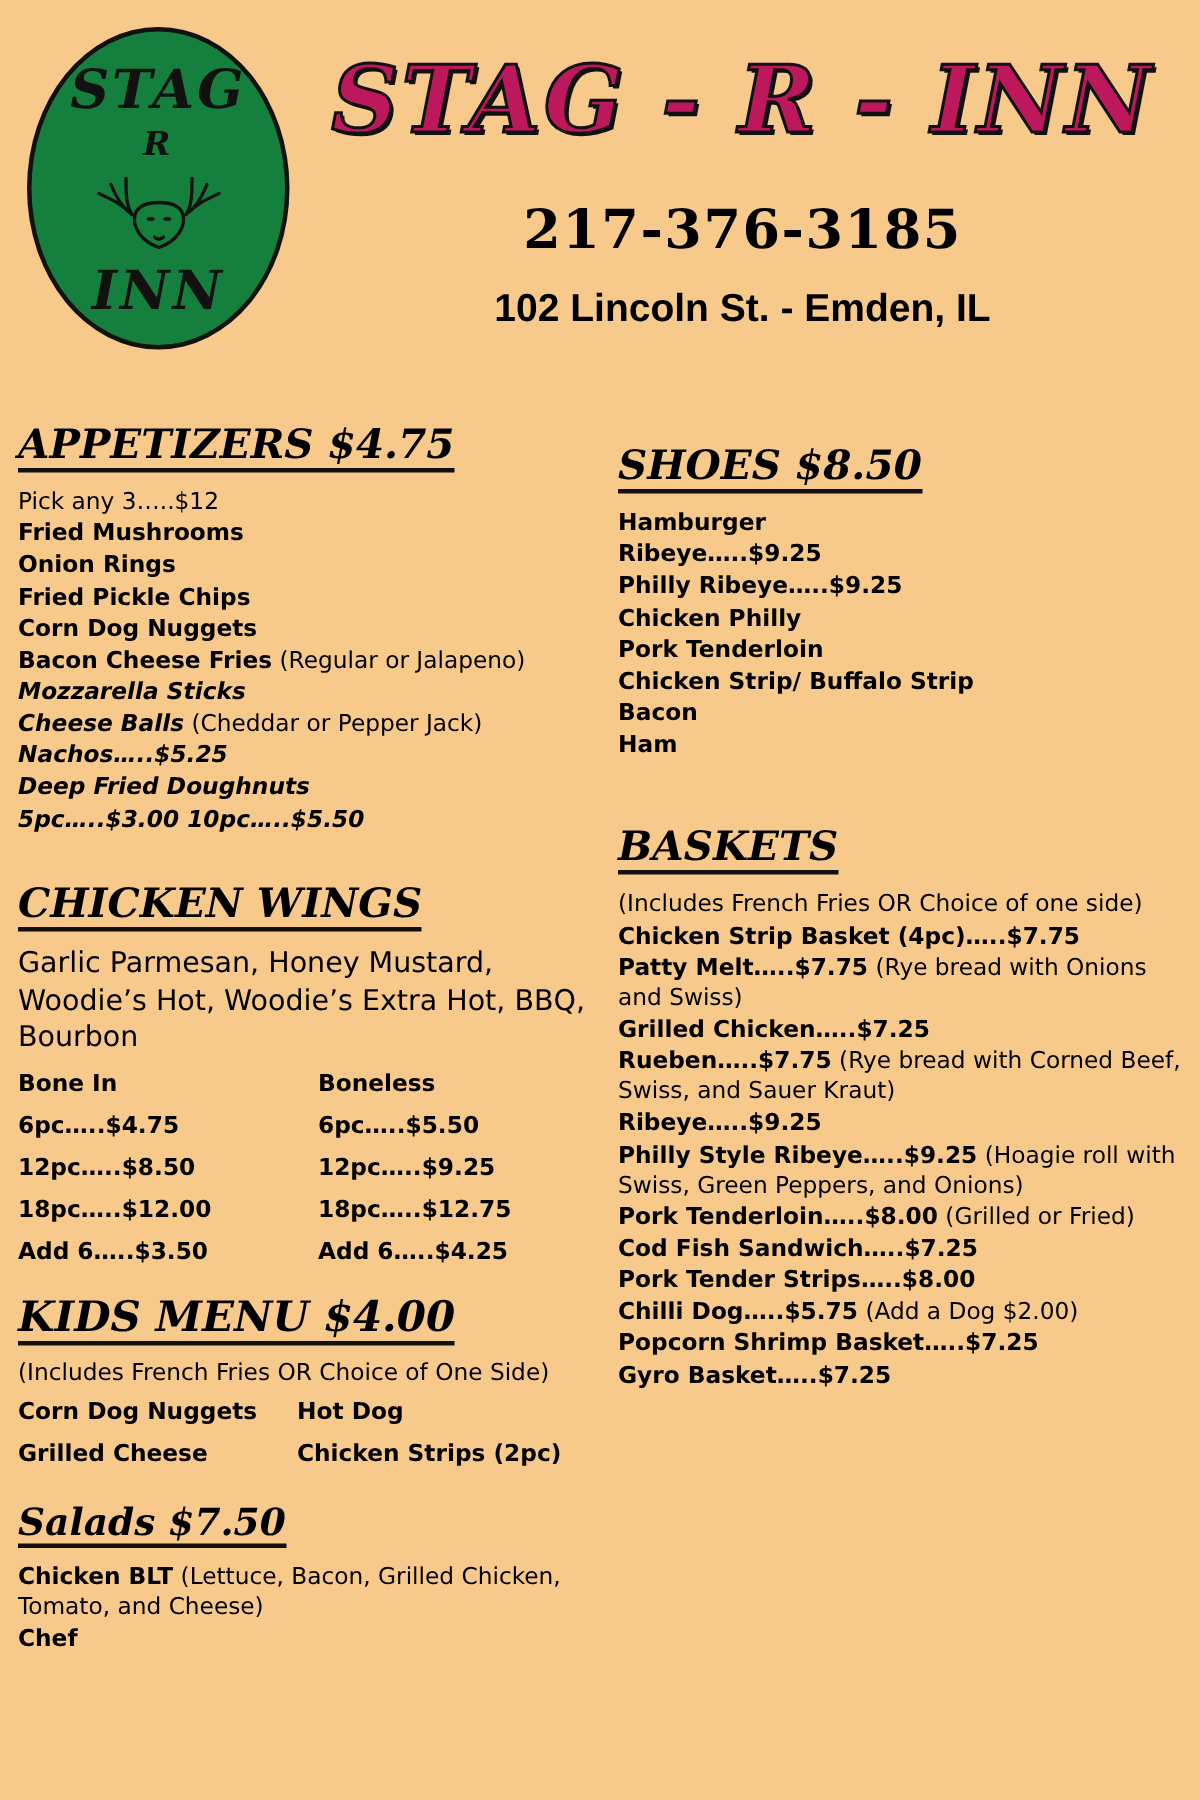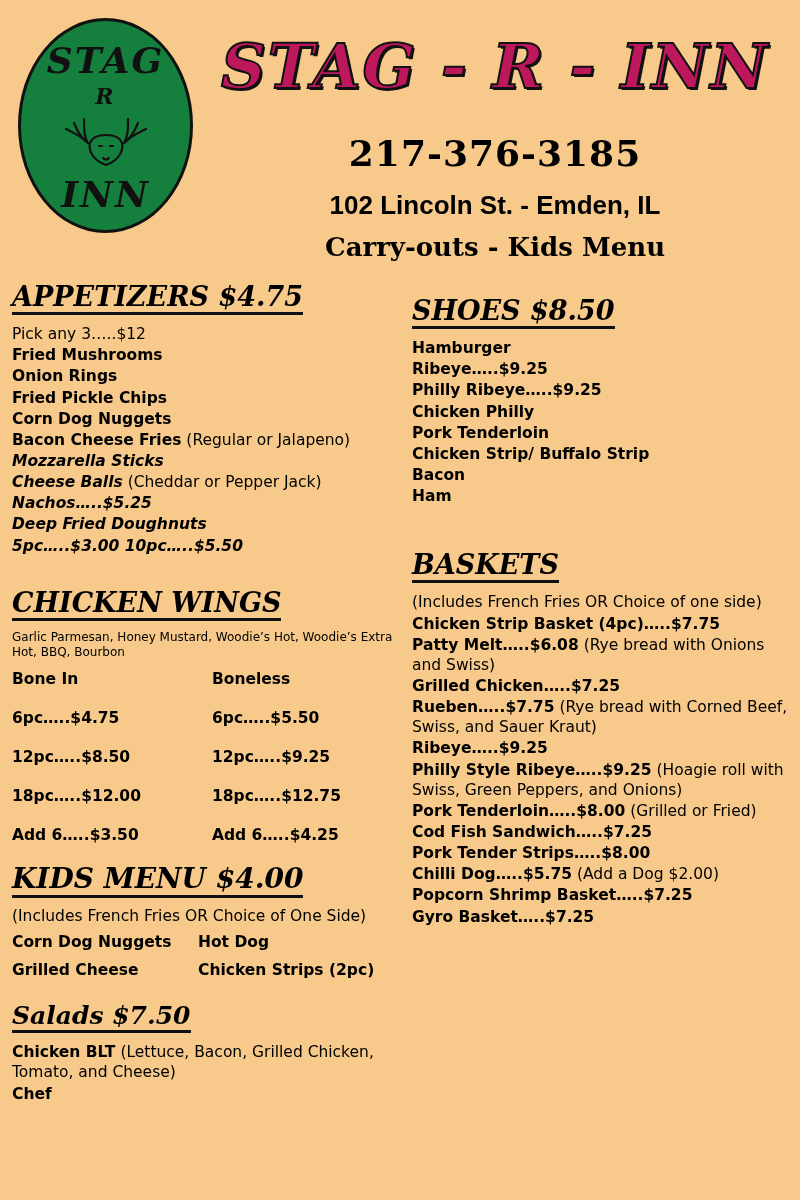--- a/index.html
+++ b/index.html
@@ -85,22 +85,22 @@
   }
   .sec-head.small { font-size: 28px; }
   .sec { margin-bottom: 16px; }
 
   .line { font-size: 15.5px; line-height: 1.30; margin: 0 0 1px 0; }
   .b { font-weight: bold; }
   .i { font-style: italic; font-weight: bold; }
   .n { font-weight: normal; }
 
   
-  .wings-note { font-size: 12px; line-height: 1.30; margin-bottom: 9px; }
-  .wings-grid { display:grid; grid-template-columns: 200px 1fr; row-gap: 21px; }
+  .wings-note { font-size: 19px; line-height: 1.30; margin-bottom: 9px; }
+  .wings-grid { display:grid; grid-template-columns: 200px 1fr; row-gap: 10px; }
   .wings-grid div { font-size: 15.5px; font-weight: bold; }
 
   
   .kids-note { font-size: 15.5px; margin-bottom: 8px; }
   .kids-grid { display:grid; grid-template-columns: 186px 1fr; row-gap: 10px; }
   .kids-grid div { font-size: 15.5px; font-weight: bold; }
 
   .salads-head { font-family:"DejaVu Serif", serif; font-weight:bold; font-style:italic; font-size:25px; border-bottom:3px solid #111; display:inline-block; margin:0 0 9px 0;}
 </style>
 </head>
@@ -121,21 +121,20 @@
           <path d="M41 33 h3 M52 33 h3"></path>
           <path d="M45 45 q3 3 6 0"></path>
         </g>
       </svg>
       <div class="logo-text logo-inn">INN</div>
     </div>
 
     <div class="title">STAG - R - INN</div>
     <div class="phone">217-376-3185</div>
     <div class="addr">102 Lincoln St. - Emden, IL</div>
-    <div class="carry">Carry-outs - Kids Menu</div>
   </div>
 
   <div class="cols">
 
     <div class="col-left">
 
       <div class="sec">
         <div class="sec-head">APPETIZERS $4.75</div>
         <div class="line n"><span>Pick any 3…..$12</span></div>
         <div class="line"><span class="b">Fried Mushrooms</span></div>
@@ -197,21 +196,21 @@
         <div class="line"><span class="b">Pork Tenderloin</span></div>
         <div class="line"><span class="b">Chicken Strip/ Buffalo Strip</span></div>
         <div class="line"><span class="b">Bacon</span></div>
         <div class="line"><span class="b">Ham</span></div>
       </div>
 
       <div class="sec" style="margin-top:44px;">
         <div class="sec-head">BASKETS</div>
         <div class="line n">(Includes French Fries OR Choice of one side)</div>
         <div class="line"><span class="b">Chicken Strip Basket (4pc)…..$7.75</span></div>
-        <div class="line"><span class="b">Patty Melt…..$6.08</span> <span class="n">(Rye bread with Onions and Swiss)</span></div>
+        <div class="line"><span class="b">Patty Melt…..$7.75</span> <span class="n">(Rye bread with Onions and Swiss)</span></div>
         <div class="line"><span class="b">Grilled Chicken…..$7.25</span></div>
         <div class="line"><span class="b">Rueben…..$7.75</span> <span class="n">(Rye bread with Corned Beef, Swiss, and Sauer Kraut)</span></div>
         <div class="line"><span class="b">Ribeye…..$9.25</span></div>
         <div class="line"><span class="b">Philly Style Ribeye…..$9.25</span> <span class="n">(Hoagie roll with Swiss, Green Peppers, and Onions)</span></div>
         <div class="line"><span class="b">Pork Tenderloin…..$8.00</span> <span class="n">(Grilled or Fried)</span></div>
         <div class="line"><span class="b">Cod Fish Sandwich…..$7.25</span></div>
         <div class="line"><span class="b">Pork Tender Strips…..$8.00</span></div>
         <div class="line"><span class="b">Chilli Dog…..$5.75</span> <span class="n">(Add a Dog $2.00)</span></div>
         <div class="line"><span class="b">Popcorn Shrimp Basket…..$7.25</span></div>
         <div class="line"><span class="b">Gyro Basket…..$7.25</span></div>

